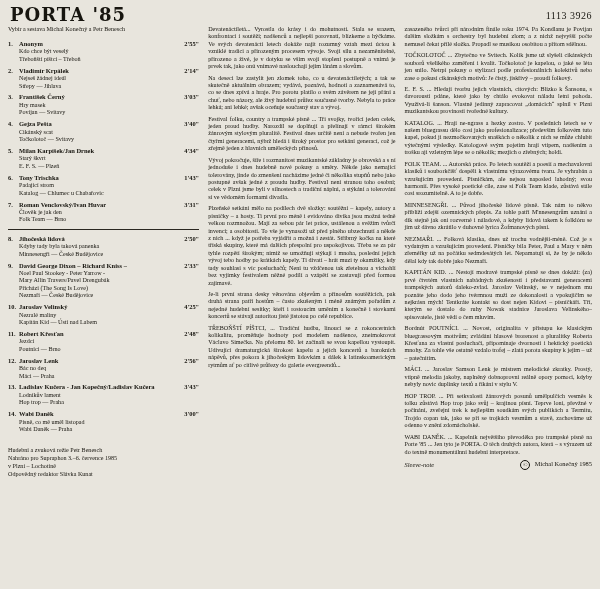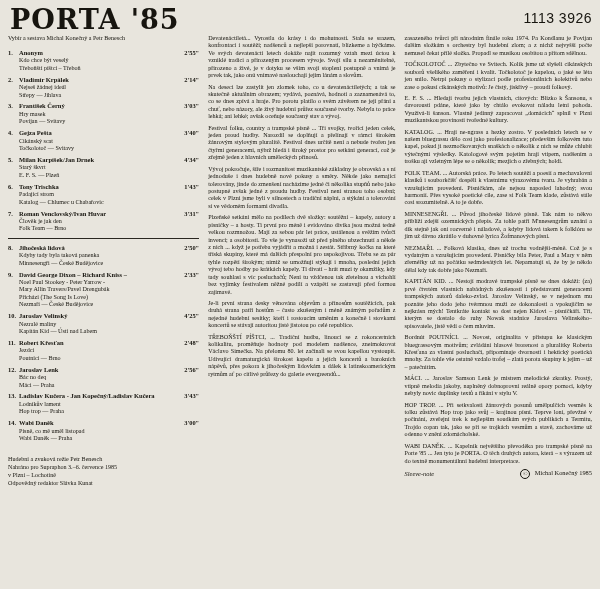--- a/index.html
+++ b/index.html
@@ -20,29 +20,29 @@
   }
   .top{
     display:flex;
     align-items:flex-start;
     justify-content:space-between;
     margin-bottom:2px;
   }
   .title{
     font-family:"DejaVu Serif", serif;
     font-weight:bold;
-    font-size:27px;
+    font-size:18px;
     letter-spacing:1px;
     line-height:1;
     margin:0;
     padding-left:2px;
   }
   .catno{
-    font-family:Liberation Sans, sans-serif;
-    font-size:14px;
+    font-family:Liberation Serif, serif;
+    font-size:10px;
     letter-spacing:0.5px;
     padding-top:4px;
   }
   .cols{
     display:flex;
     gap:9px;
     flex:1 1 auto;
     min-height:0;
   }
   .col{

